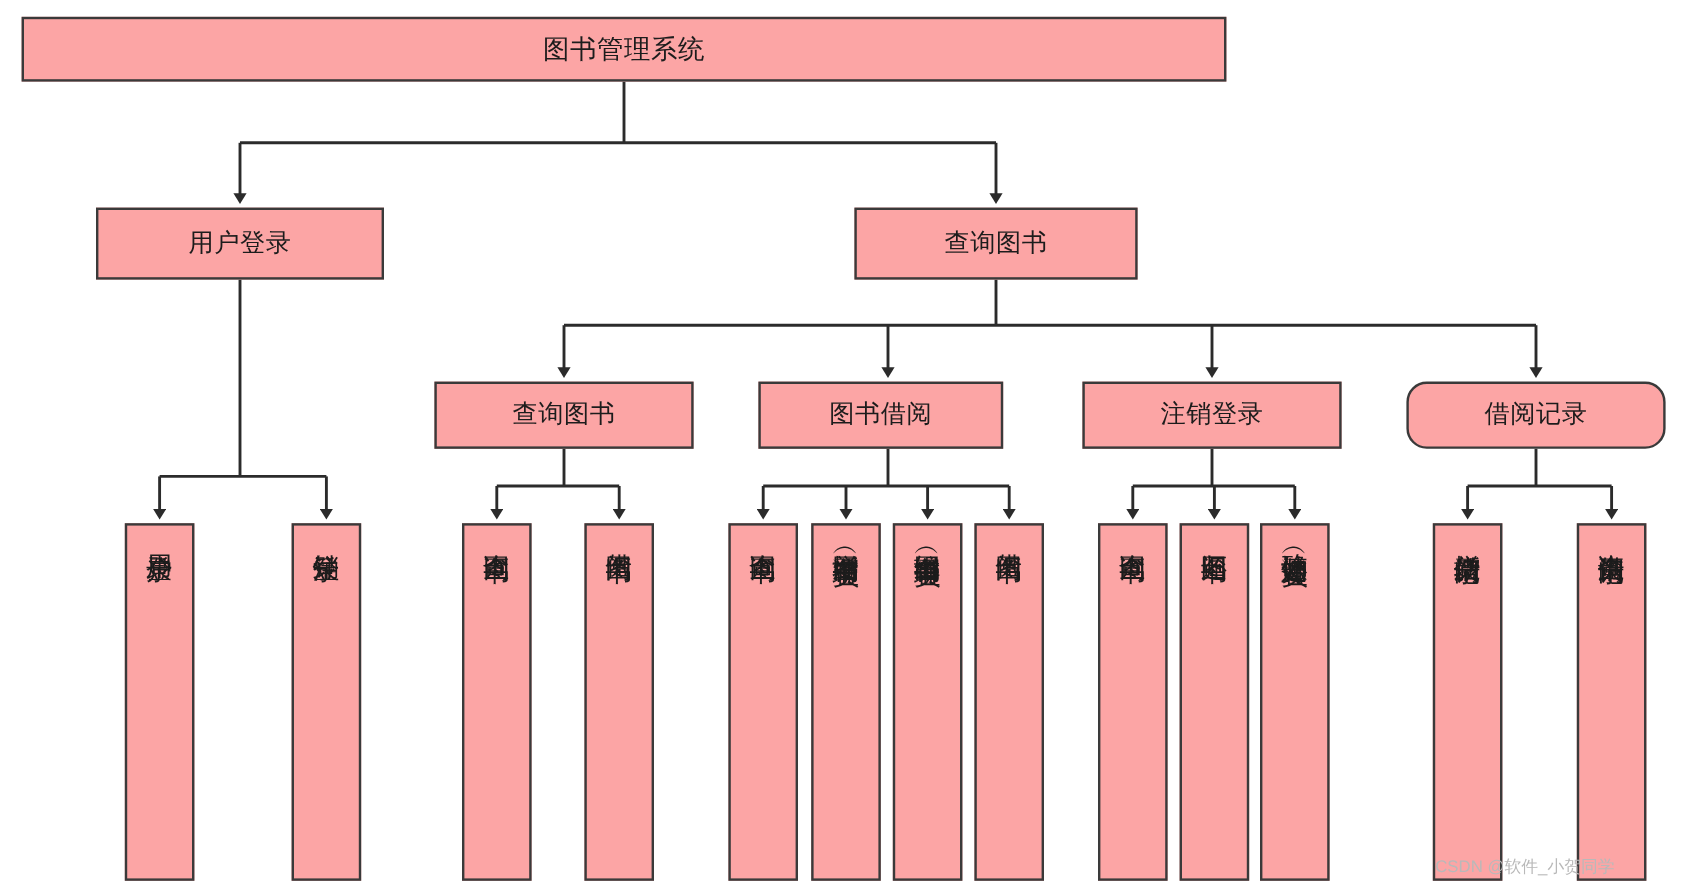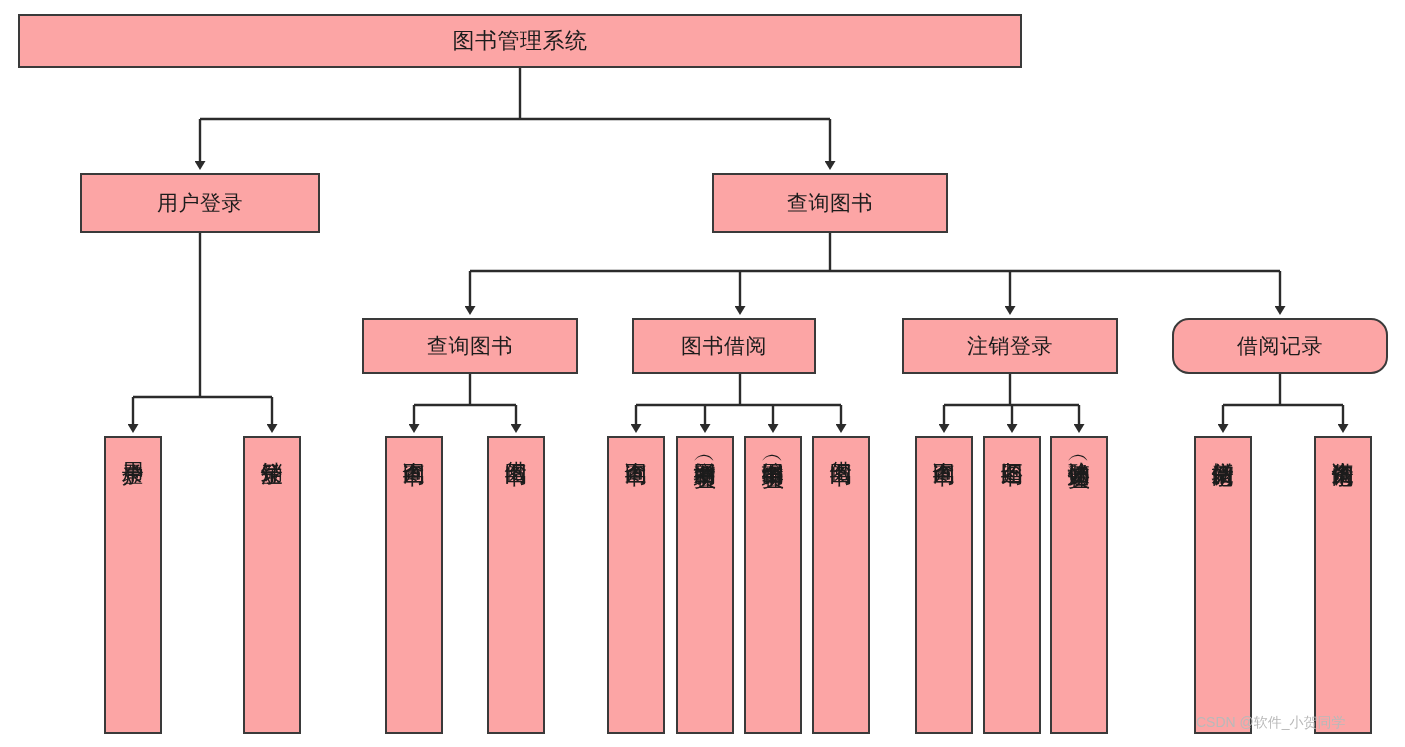--- a/index.html
+++ b/index.html
@@ -126,21 +126,21 @@
       </div>
       <div class="node horiz" style="left: 80px; top: 173px; width: 240px; height: 60px;">
         <span class="label">用户登录</span>
       </div>
       <div class="node horiz" style="left: 712px; top: 173px; width: 236px; height: 60px;">
         <span class="label">查询图书</span>
       </div>
       <div class="node horiz" style="left: 362px; top: 318px; width: 216px; height: 56px;">
         <span class="label">查询图书</span>
       </div>
-      <div class="node horiz" style="left: 632px; top: 318px; width: 184px; height: 56px;">
+      <div class="node horiz" style="left: 632px; top: 318px; width: 204px; height: 56px;">
         <span class="label">图书借阅</span>
       </div>
       <div class="node horiz" style="left: 902px; top: 318px; width: 216px; height: 56px;">
         <span class="label">注销登录</span>
       </div>
       <div class="node horiz" style="left: 1172px; top: 318px; width: 216px; height: 56px; border-radius: 17px;">
         <span class="label">借阅记录</span>
       </div>
       <div class="node vert" style="left: 104px; top: 436px; width: 58px; height: 298px;">
         <span class="label">用户登录</span>

